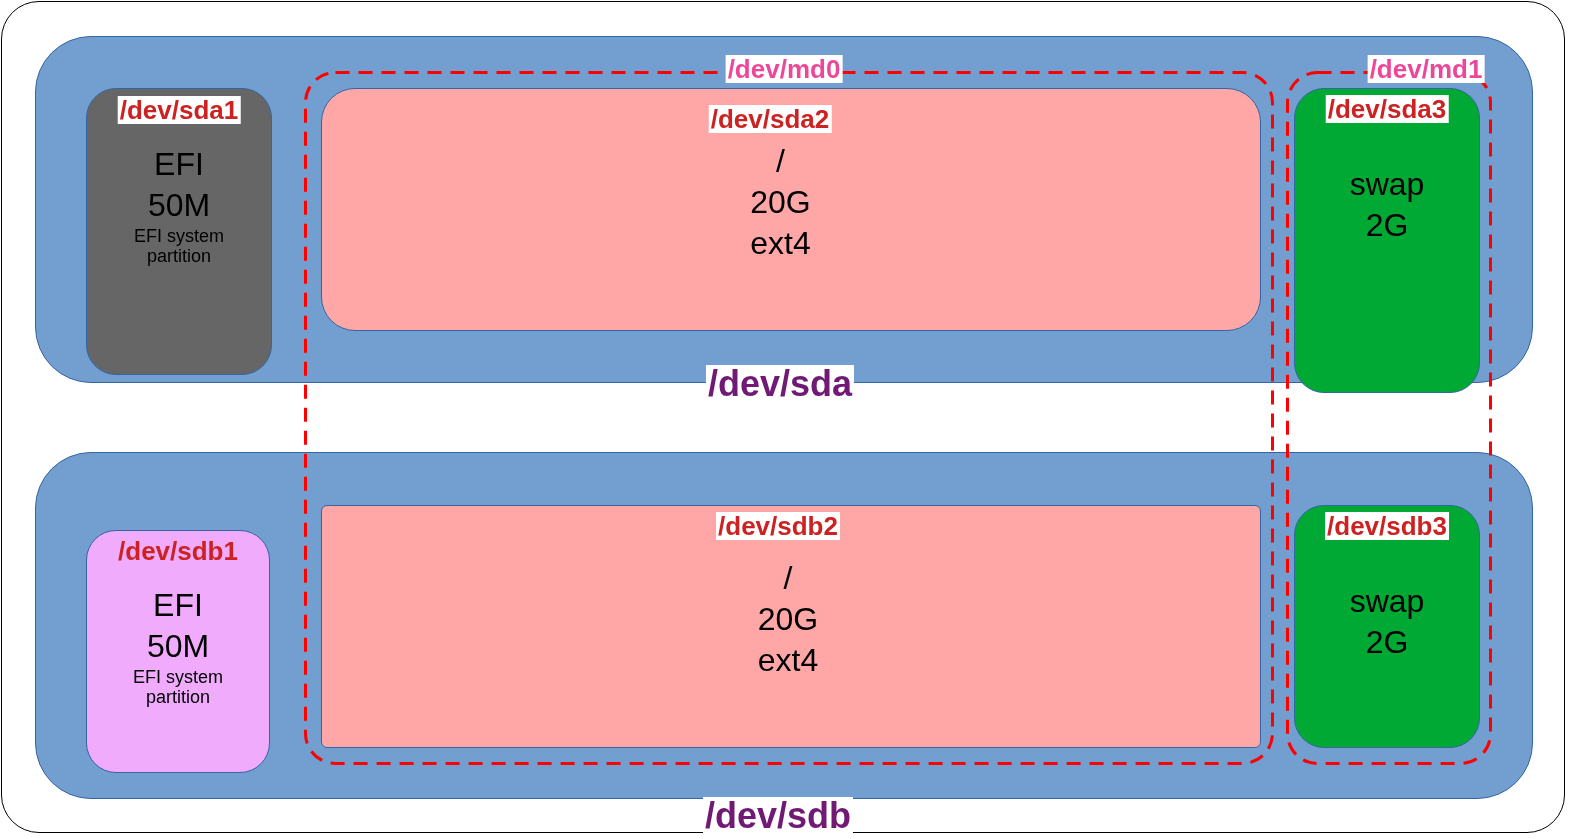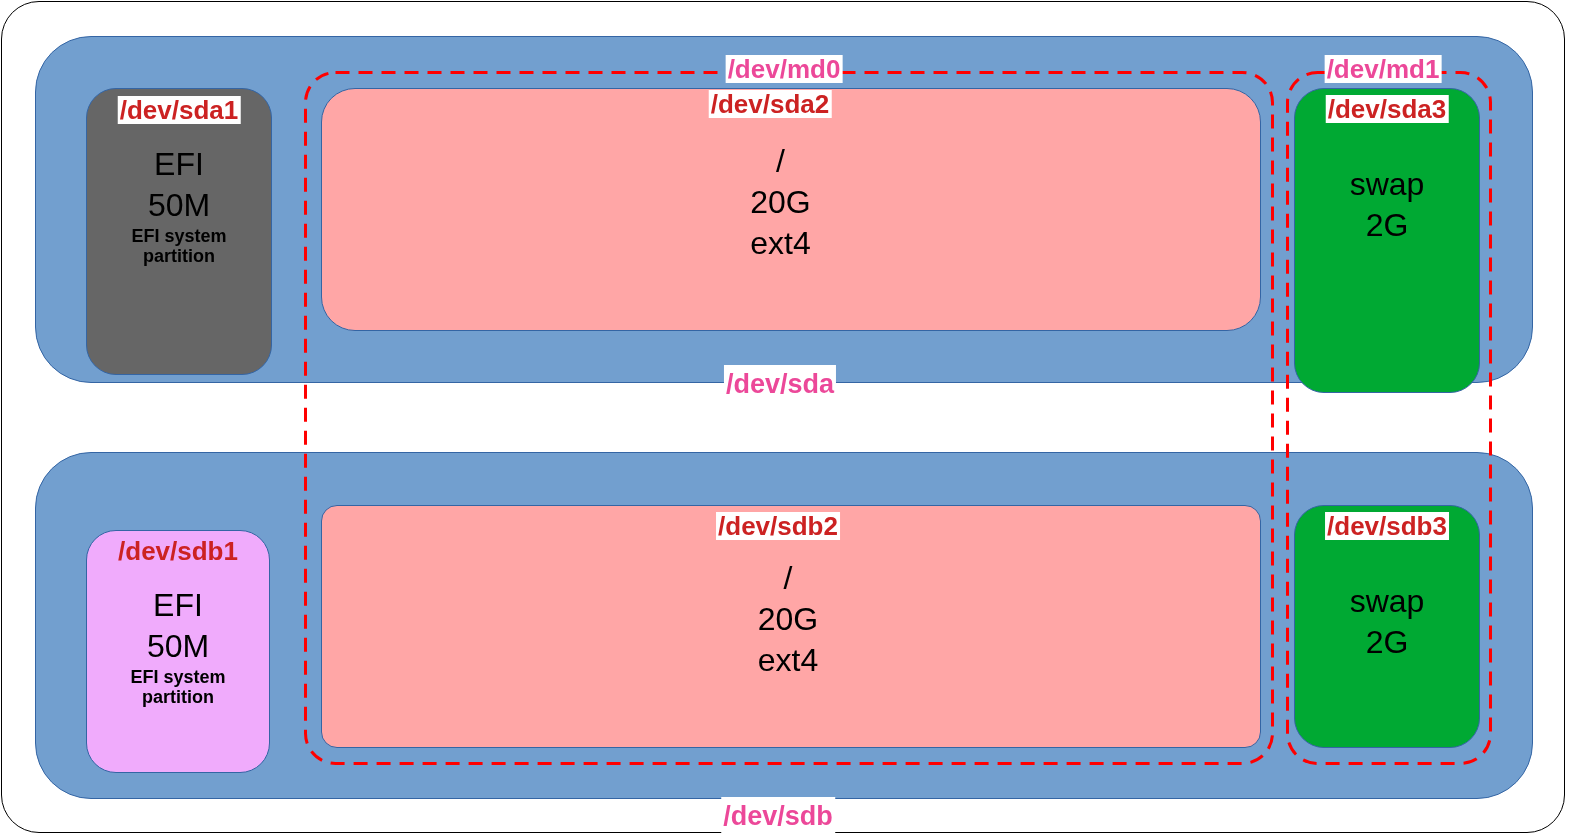--- a/index.html
+++ b/index.html
@@ -7,23 +7,23 @@
          font-family:"Liberation Sans", sans-serif; }
   .frame { position:absolute; left:1px; top:1px; width:1564px; height:832px;
            border:1.5px solid #000; border-radius:38px; background:#fff; box-sizing:border-box; }
   .disk { position:absolute; background:#729fcf; border:1px solid #3465a4; border-radius:56px; box-sizing:border-box; }
   .part { position:absolute; border:1px solid #3465a4; border-radius:30px; box-sizing:border-box;
           text-align:center; color:#000; }
   .part-label { position:absolute; left:50%; transform:translateX(-50%); background:#fff;
                 color:#cc2222; font-weight:bold; font-size:26px; line-height:28px; padding:0 2px; white-space:nowrap; }
   .part-label.nobg { background:transparent; }
   .big { font-size:32px; line-height:41px; }
-  .small { font-size:18px; line-height:20px;font-weight:bold; }
-  .disk-label { position:absolute; transform:translateX(-50%); background:#fff; color:#ec4899;
-                font-weight:bold; font-size:27px; line-height:38px; padding:0 2px; white-space:nowrap; }
+  .small { font-size:18px; line-height:20px; }
+  .disk-label { position:absolute; transform:translateX(-50%); background:#fff; color:#701a75;
+                font-weight:bold; font-size:36px; line-height:38px; padding:0 2px; white-space:nowrap; }
   .raid { position:absolute; box-sizing:border-box; }
   .raid svg { position:absolute; left:0; top:0; overflow:visible; }
   .raid-label { position:absolute; transform:translateX(-50%); background:#fff; color:#ec4899;
                 font-weight:bold; font-size:26px; line-height:28px; padding:0 2px; white-space:nowrap; }
   .content { position:absolute; left:0; right:0; }
 </style>
 </head>
 <body>
 
 <div class="frame"></div>
@@ -35,21 +35,21 @@
 <div class="part" style="left:86px; top:88px; width:186px; height:287px; background:#666666;">
   <div class="part-label" style="top:7px;">/dev/sda1</div>
   <div class="content" style="top:55px;">
     <div class="big">EFI</div>
     <div class="big">50M</div>
     <div class="small" style="padding:0 38px;">EFI system partition</div>
   </div>
 </div>
 
 <div class="part" style="left:321px; top:88px; width:940px; height:243px; background:#ffa6a6; border-radius:34px;">
-  <div class="part-label" style="top:1px; margin-left:-21px;">/dev/sda2</div>
+  <div class="part-label" style="top:16px; margin-left:-21px;">/dev/sda2</div>
   <div class="content" style="top:52px; margin-left:-21px;">
     <div class="big">/</div>
     <div class="big">20G</div>
     <div class="big">ext4</div>
   </div>
 </div>
 
 <div class="part" style="left:1294px; top:88px; width:186px; height:305px; background:#00a933;">
   <div class="part-label" style="top:6px;">/dev/sda3</div>
   <div class="content" style="top:75px;">
@@ -60,21 +60,21 @@
 
 <div class="part" style="left:86px; top:530px; width:184px; height:243px; background:#f0abfc;">
   <div class="part-label nobg" style="top:6px;">/dev/sdb1</div>
   <div class="content" style="top:54px;">
     <div class="big">EFI</div>
     <div class="big">50M</div>
     <div class="small" style="padding:0 38px;">EFI system partition</div>
   </div>
 </div>
 
-<div class="part" style="left:321px; top:505px; width:940px; height:243px; background:#ffa6a6; border-radius:16px;">
+<div class="part" style="left:321px; top:505px; width:940px; height:243px; background:#ffa6a6; border-radius:6px;">
   <div class="part-label" style="top:6px; margin-left:-13px;">/dev/sdb2</div>
   <div class="content" style="top:52px; margin-left:-6px;">
     <div class="big">/</div>
     <div class="big">20G</div>
     <div class="big">ext4</div>
   </div>
 </div>
 
 <div class="part" style="left:1294px; top:505px; width:186px; height:243px; background:#00a933;">
   <div class="part-label" style="top:6px;">/dev/sdb3</div>
@@ -90,16 +90,16 @@
   </svg>
 </div>
 
 <div class="raid" style="left:1286px; top:71px; width:206px; height:694px;">
   <svg width="206" height="694">
     <rect x="1.5" y="1.5" width="203" height="691" rx="30" ry="30" fill="none" stroke="#ff0000" stroke-width="3" stroke-dasharray="14 9"></rect>
   </svg>
 </div>
 
 <div class="raid-label" style="left:784px; top:55px;">/dev/md0</div>
-<div class="raid-label" style="left:1383px; top:55px;">/dev/md1</div>
+<div class="raid-label" style="left:1426px; top:55px;">/dev/md1</div>
 
 <div class="disk-label" style="left:780px; top:365px;">/dev/sda</div>
 <div class="disk-label" style="left:778px; top:781px;margin-top:16px;">/dev/sdb</div>
 
 </body></html>

